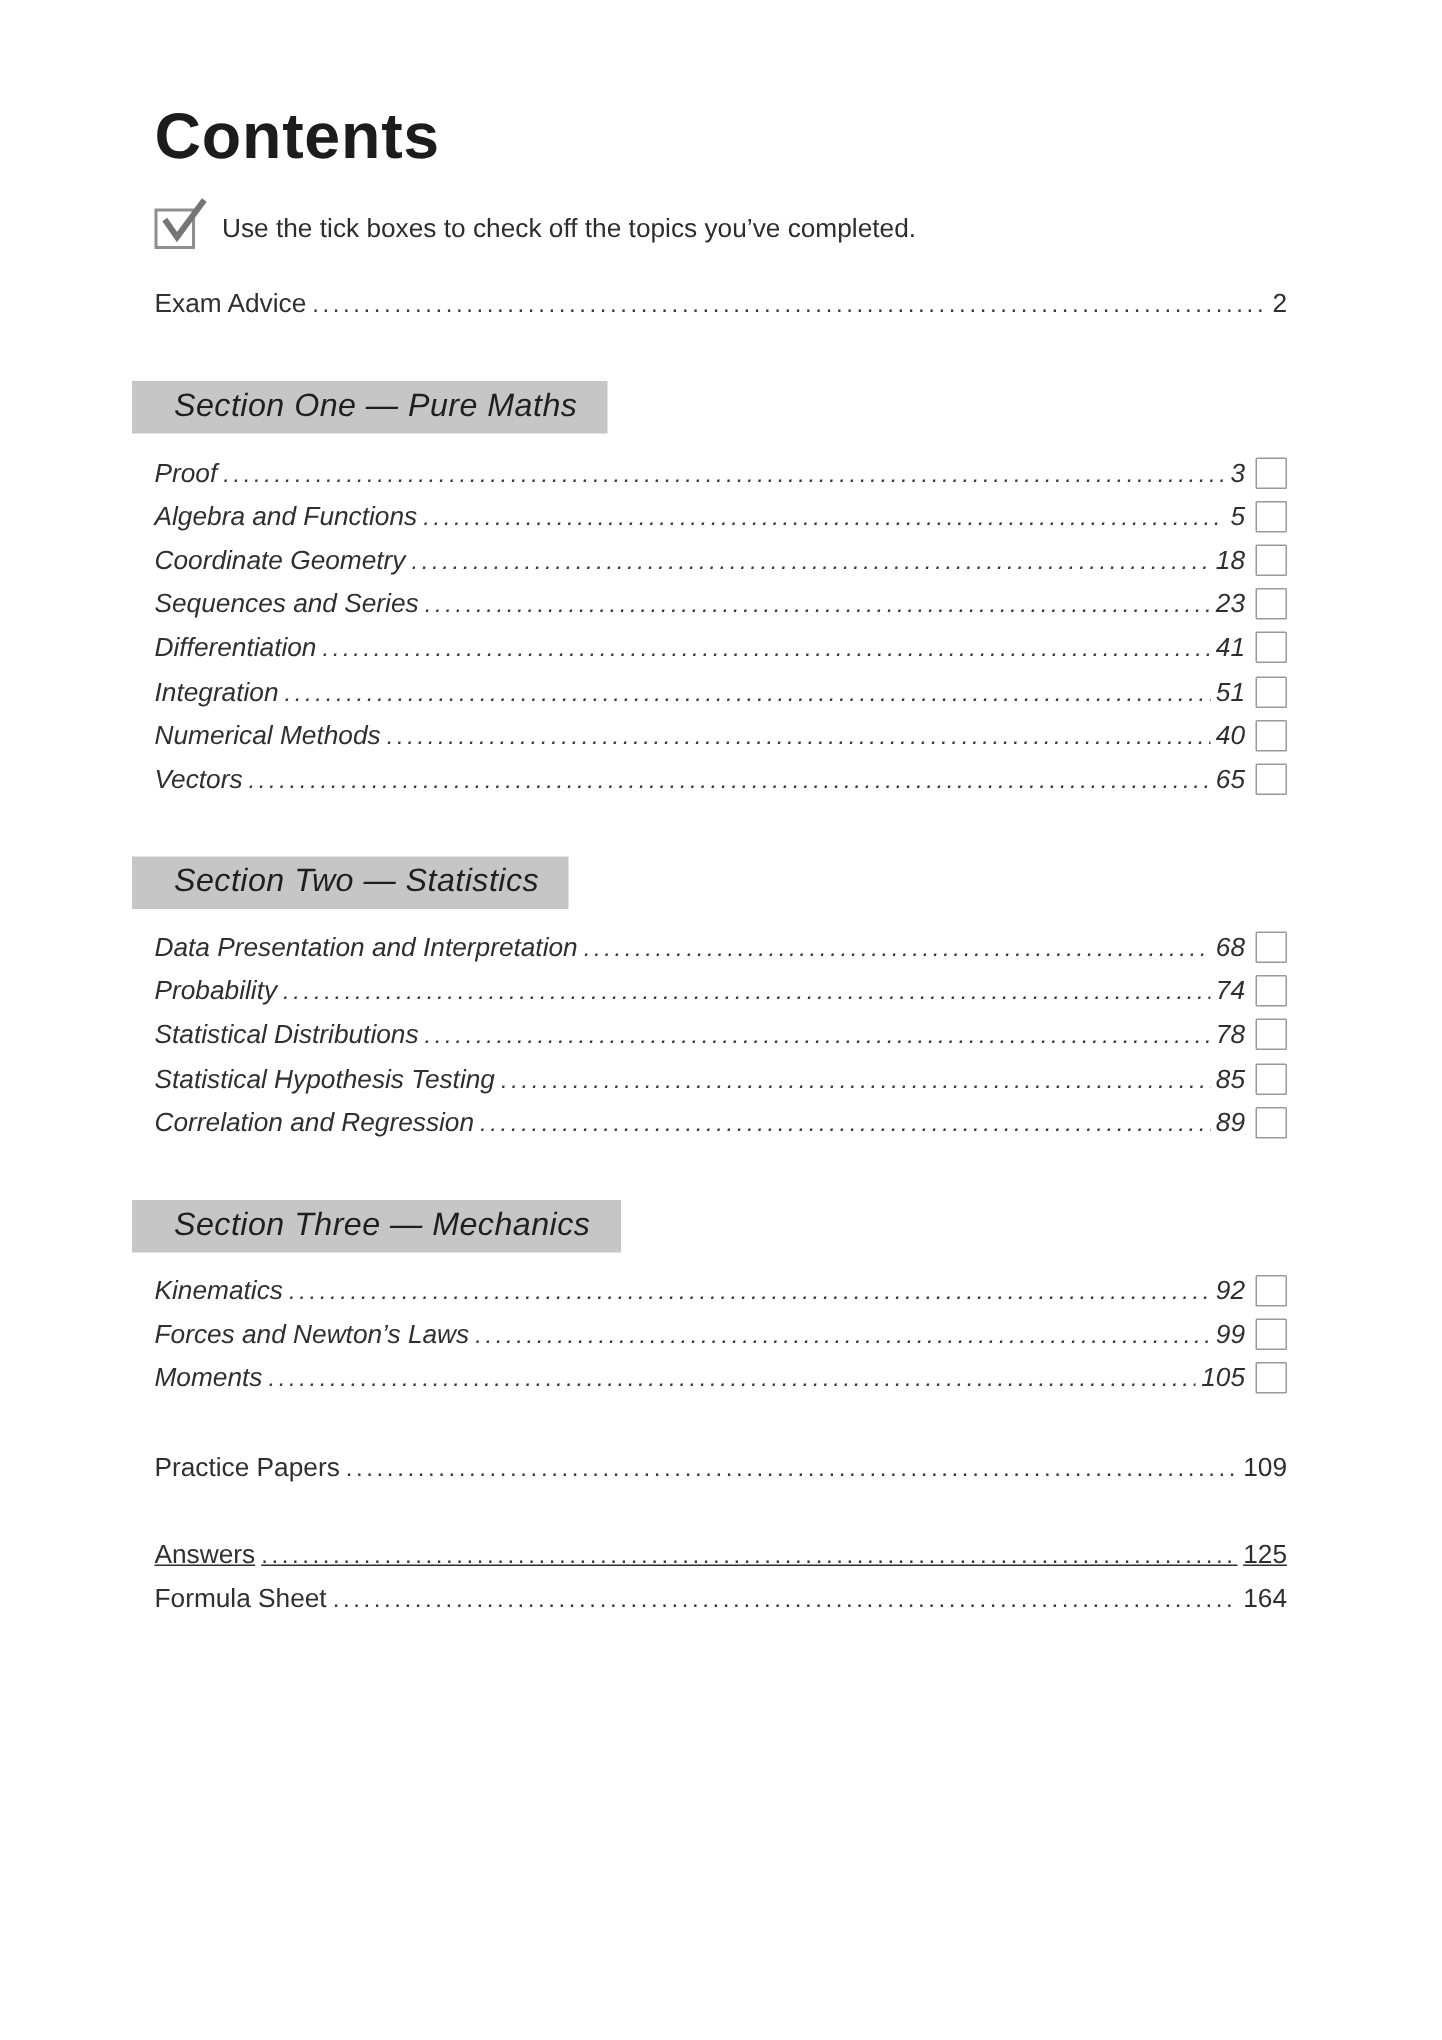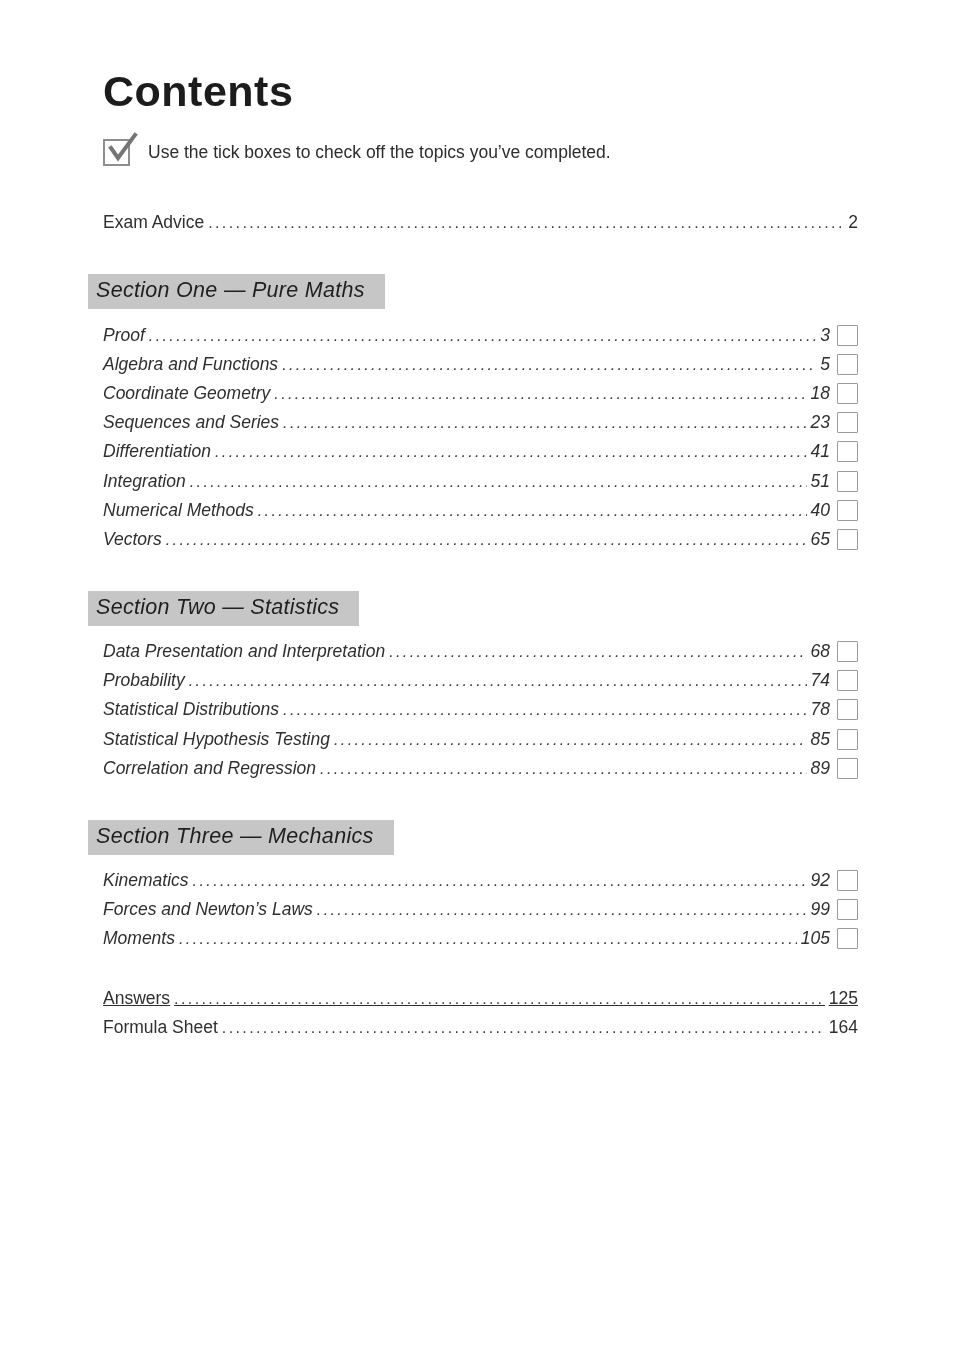--- a/index.html
+++ b/index.html
@@ -89,33 +89,33 @@
     flex: 0 0 auto;
     width: 21px;
     height: 21px;
     border: 1.5px solid #9a9a9a;
     border-radius: 1px;
     background: #ffffff;
     margin-left: 7px;
     cursor: pointer;
   }
 
-  .exam-row { margin-top: 42px; text-align: center; }
+  .exam-row { margin-top: 22px; text-align: center; }
 
   
   .section { margin-top: 37px; }
   .section-bar {
     display: inline-block;
     margin-left: -15px;
     background: #c6c6c6;
     color: #1f1f1f;
     font-size: 21.5px;
     font-style: italic;
     font-weight: 400;
-    padding: 4px 20px 6px 8px;
+    padding: 4px 20px 6px 28px;
     letter-spacing: 0.3px;
   }
   .section-rows { margin-top: 11px; font-style: italic; }
 
   .bottom-block { margin-top: 30px; }
   .practice-row { margin-top: 28px; }
   .answers-row { margin-top: 29px; text-decoration: underline; }
 </style>
 </head>
 <body>
@@ -235,20 +235,25 @@
             <span class="tick-box"></span>
           </div>
           <div class="row">
             <span class="label">Moments</span>
             <span class="dots"></span>
             <span class="page-num">105</span>
             <span class="tick-box"></span>
           </div>
         </div></div>
       <div class="bottom-block">
+        <div class="row practice-row">
+          <span class="label">Practice Papers</span>
+          <span class="dots"></span>
+          <span class="page-num">109</span>
+        </div>
         <div class="row answers-row">
           <span class="label">Answers</span>
           <span class="dots"></span>
           <span class="page-num">125</span>
         </div>
         <div class="row">
           <span class="label">Formula Sheet</span>
           <span class="dots"></span>
           <span class="page-num">164</span>
         </div>

